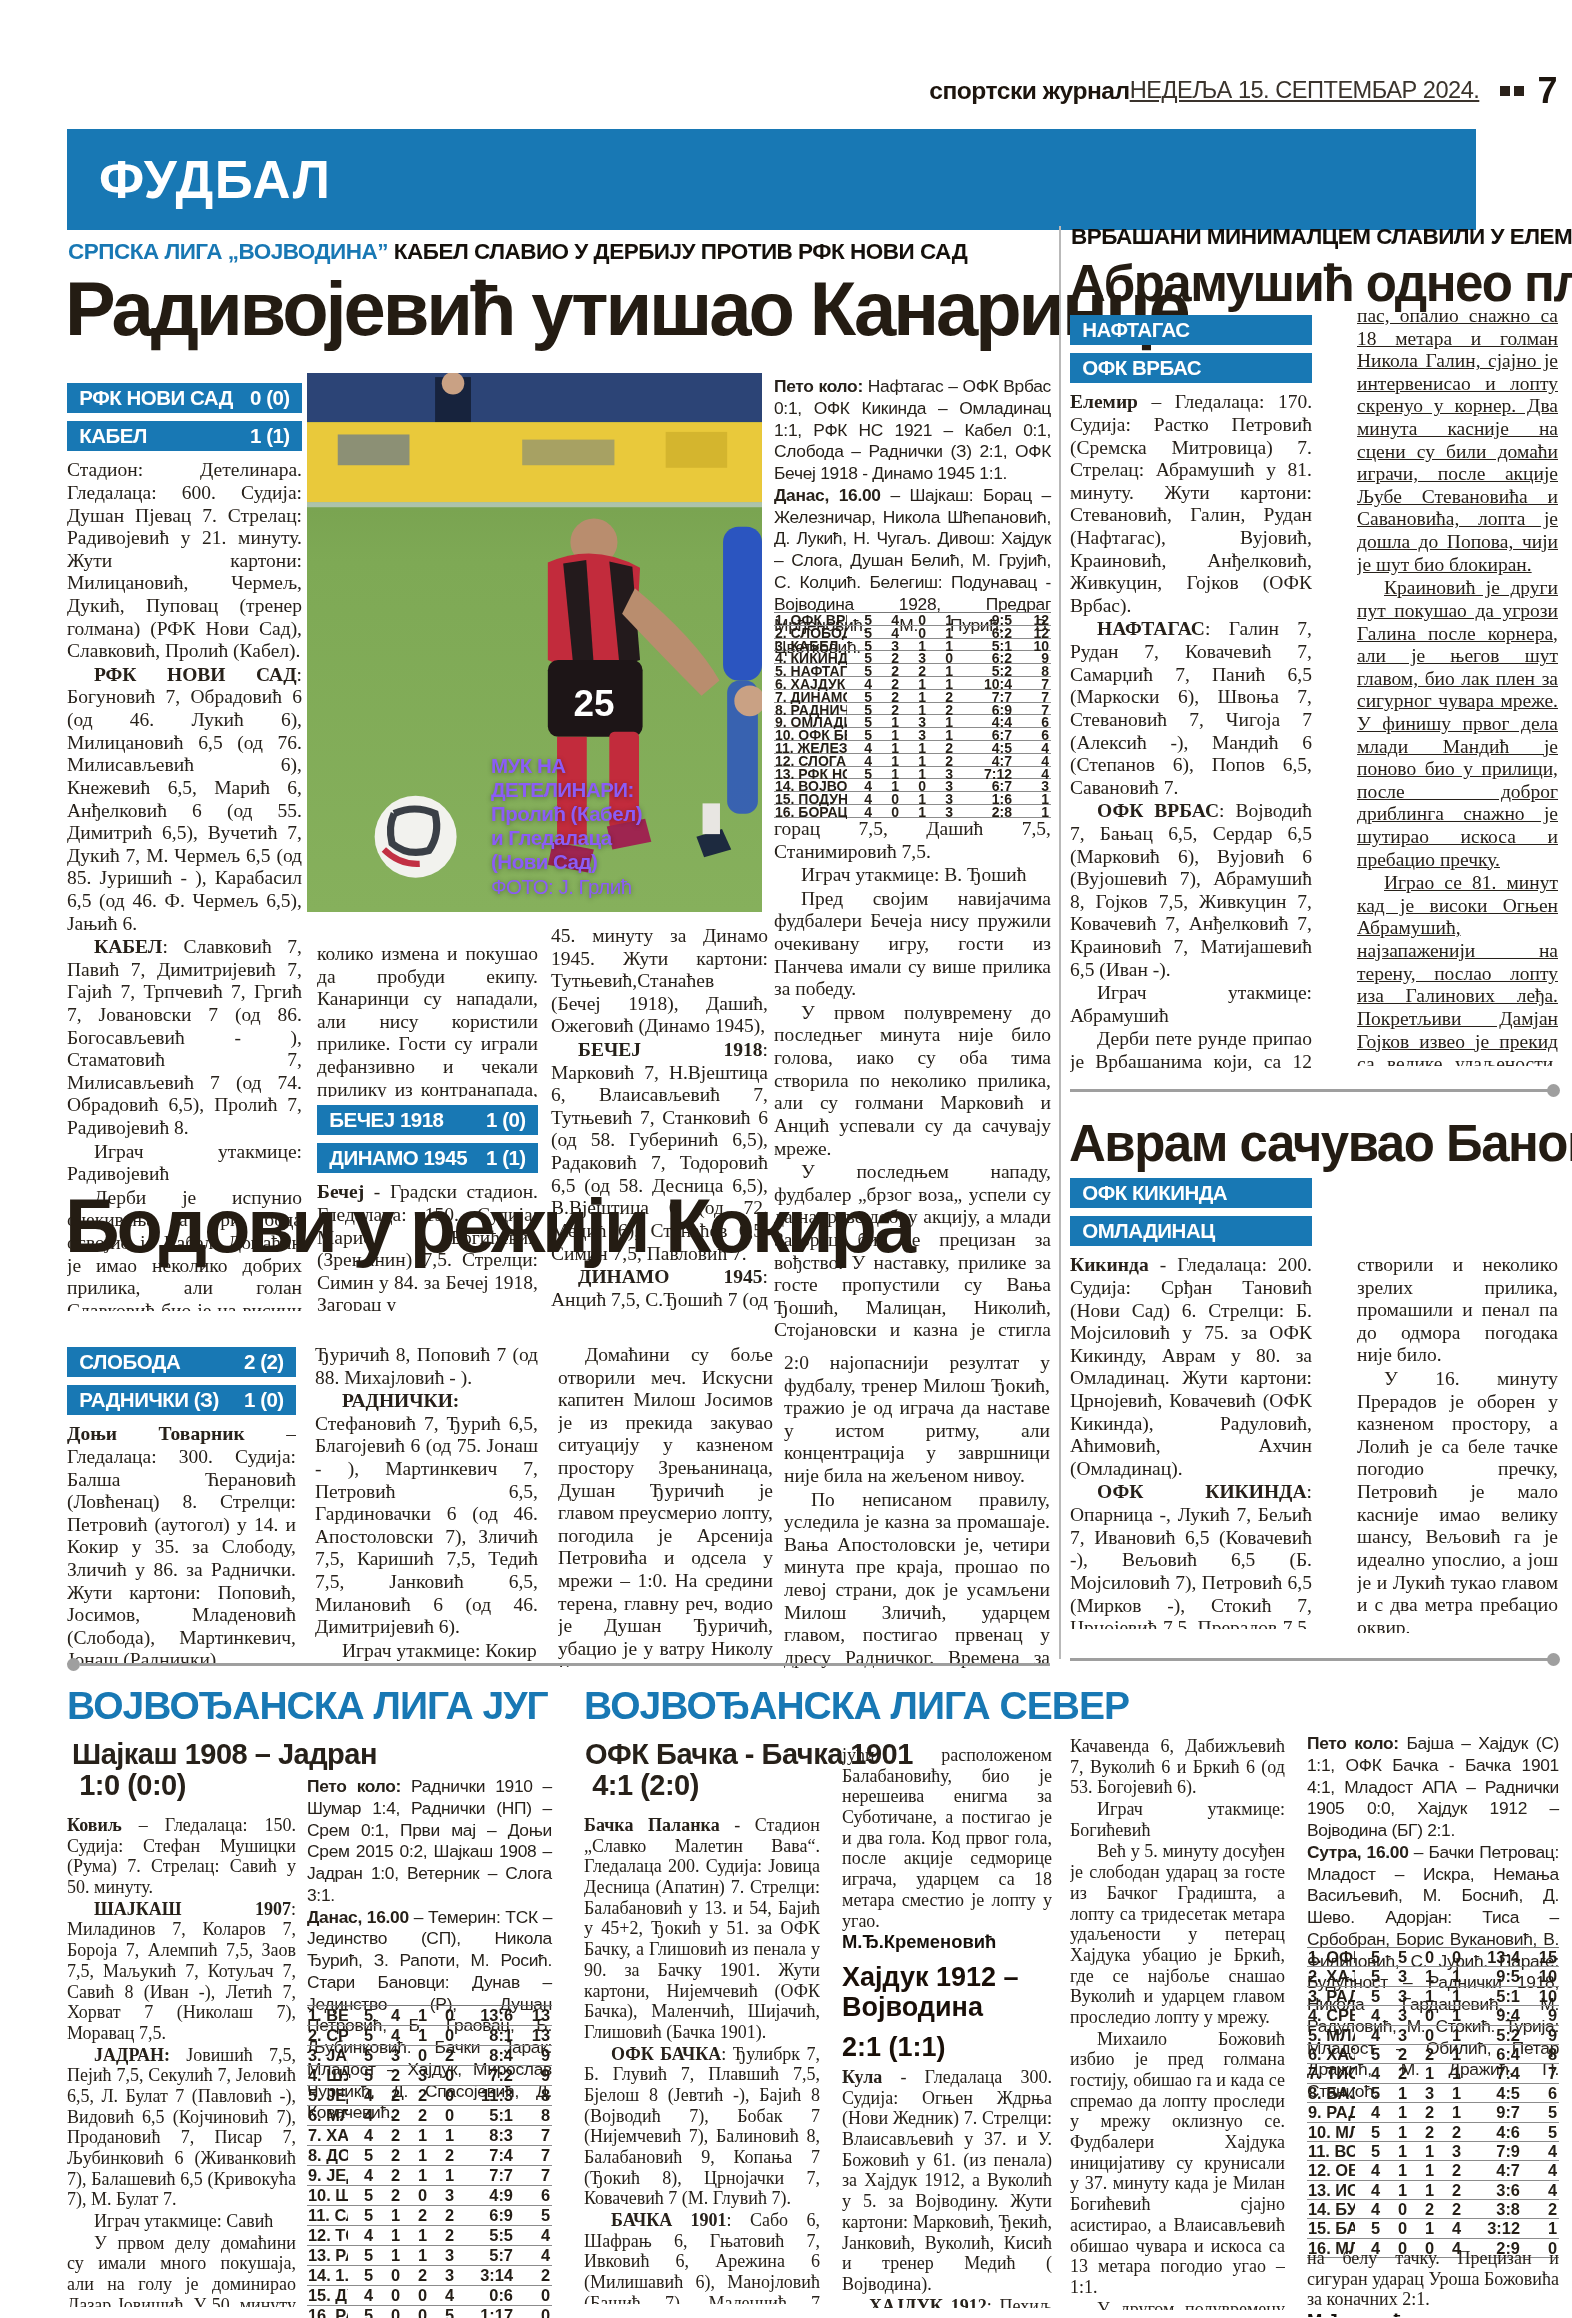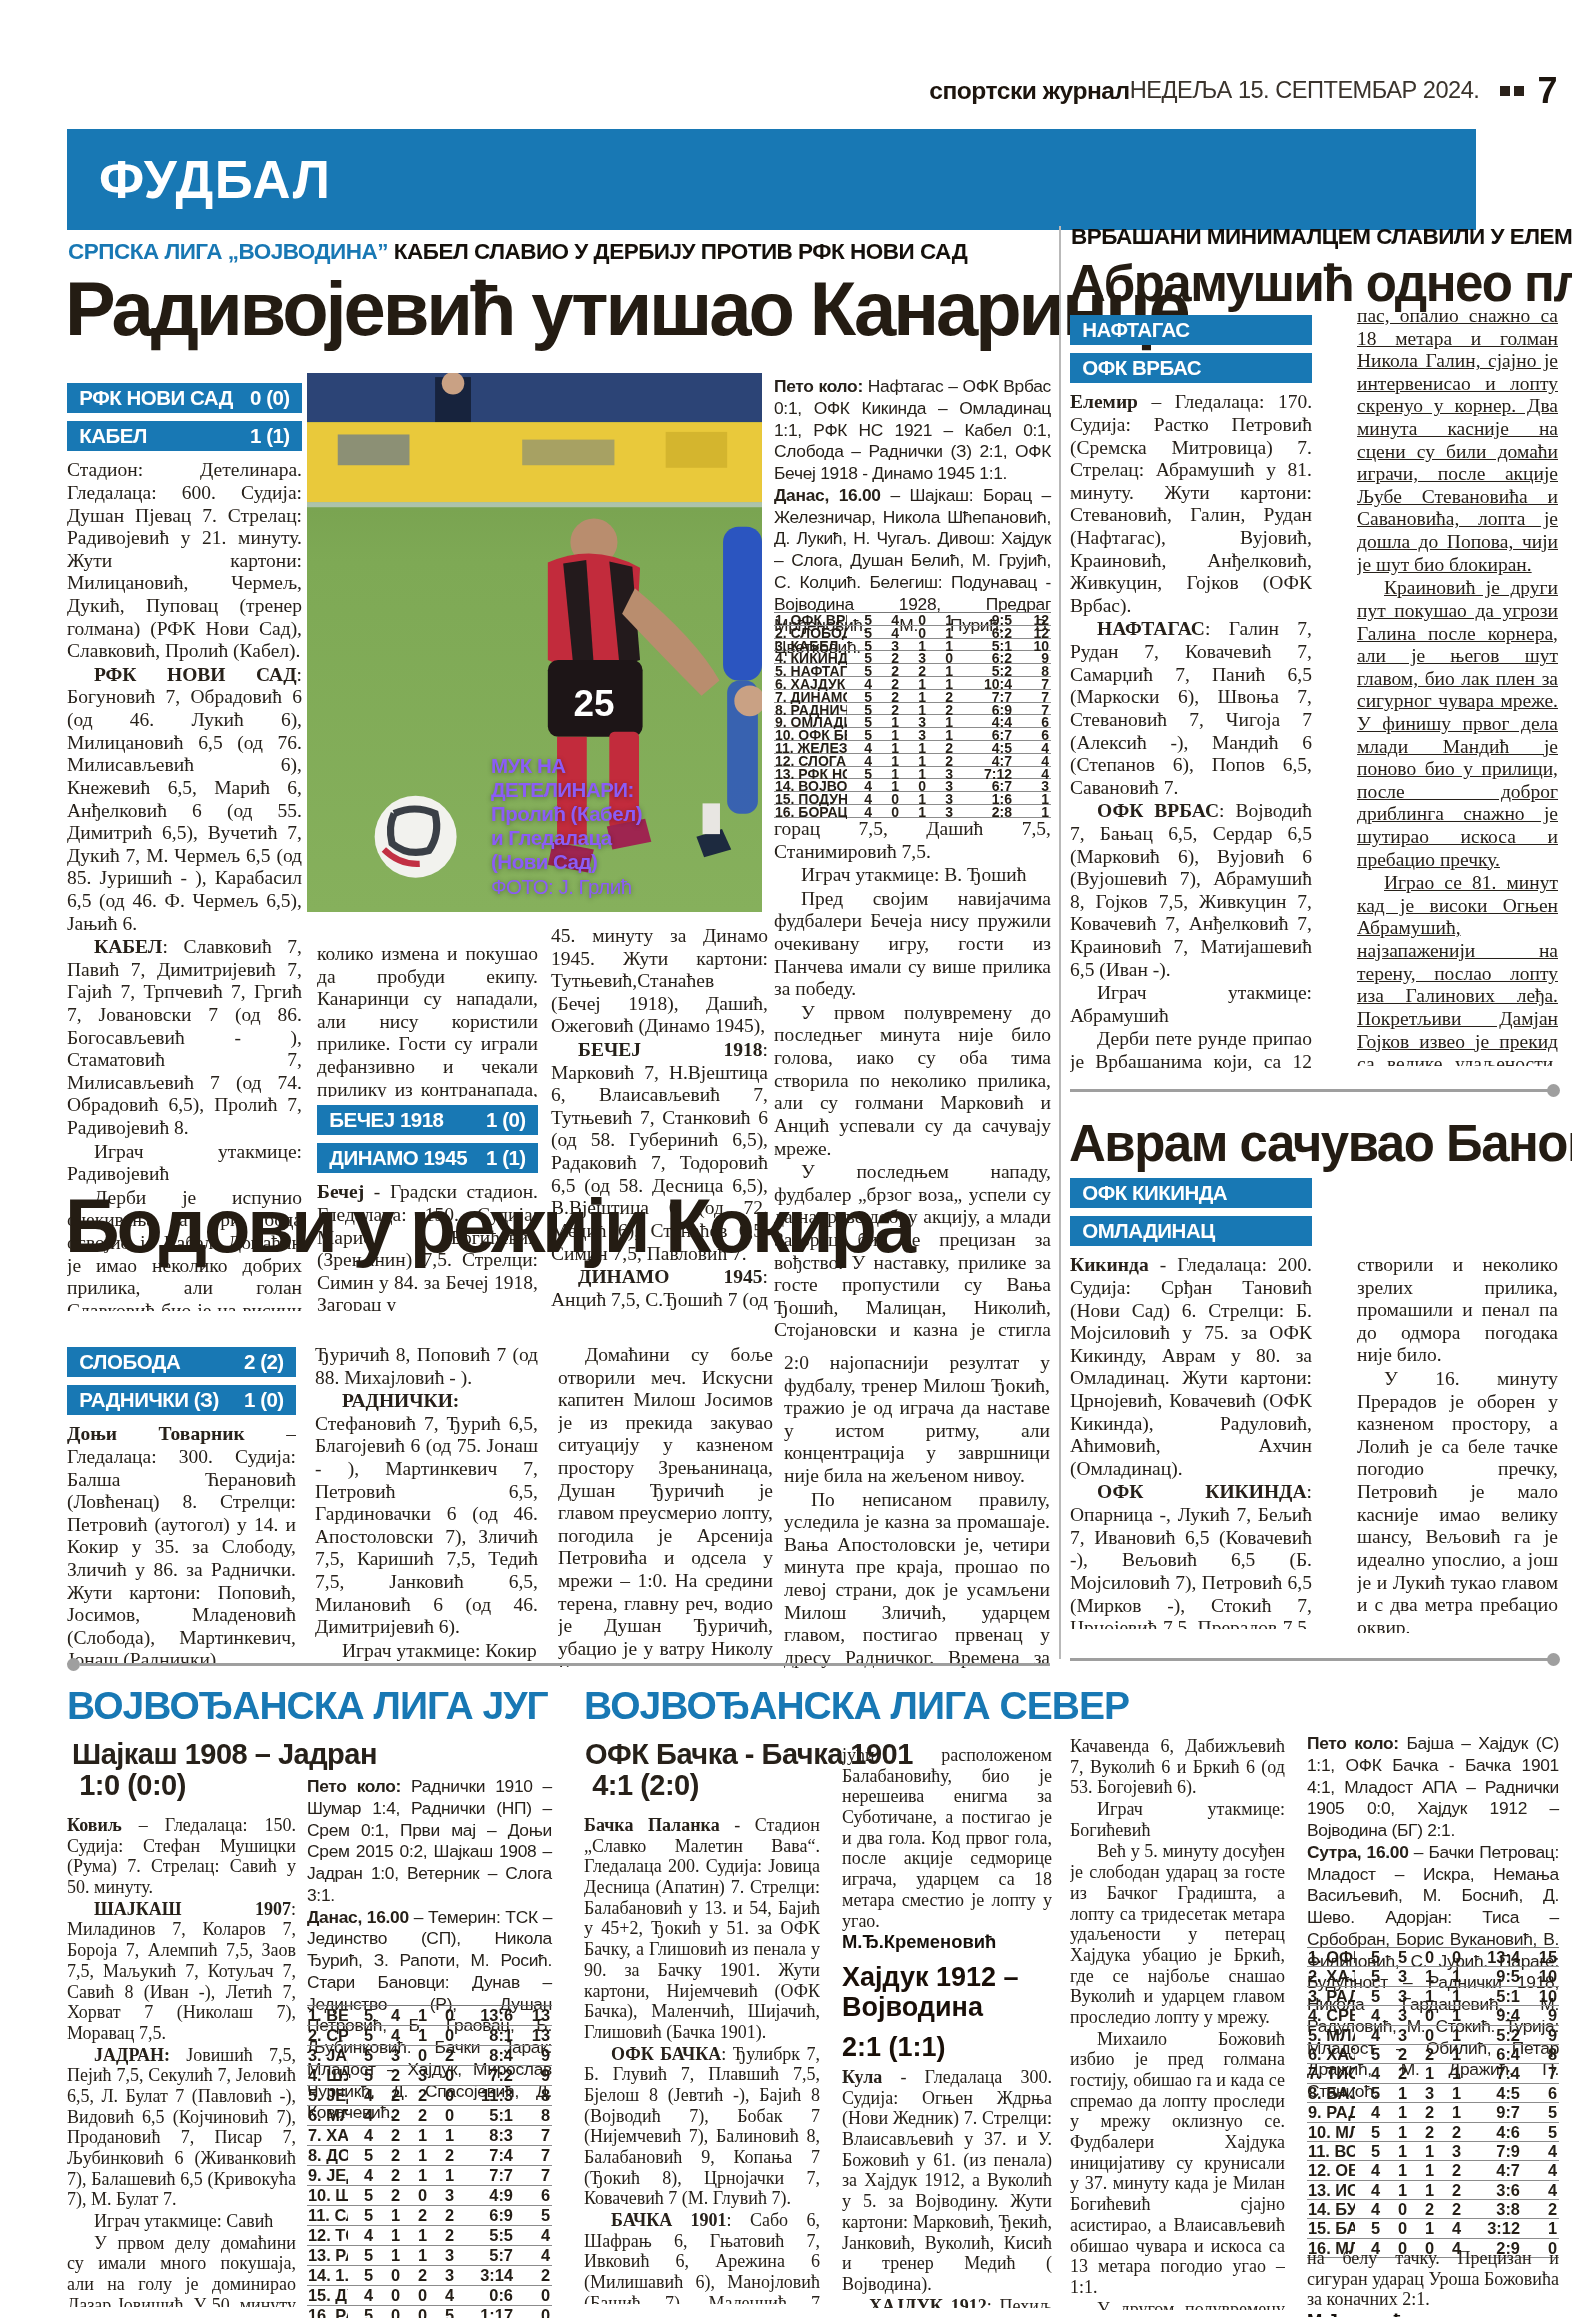--- a/index.html
+++ b/index.html
@@ -3,21 +3,21 @@
 <meta charset="utf-8">
 <style>
   :root{--blue:#1878b4;--ink:#241c13;--body:#27211a;--rule:#9a9a9a;}
   html,body{margin:0;padding:0;background:#e8e8e8;}
   .page{position:relative;width:1573px;height:2319px;background:#fff;overflow:hidden;
         font-family:"Liberation Serif",serif;color:var(--body);}
   .abs{position:absolute;}
   
   .topbar{position:absolute;top:73px;right:15.4px;display:flex;align-items:center;gap:0;}
   .mast{font:700 24.6px/1 "Liberation Sans",sans-serif;color:#1d150e;letter-spacing:-0.5px;}
-  .mdate{font:400 23.6px/1 "Liberation Sans",sans-serif;color:#3a332c;letter-spacing:-0.5px;}
+  .mdate{font:400 23.6px/1 "Liberation Sans",sans-serif;color:#3a332c;letter-spacing:-0.5px;text-decoration:underline;}
   .sqs{display:flex;gap:4.1px;margin-left:20.5px;}
   .sq{width:10.2px;height:10.2px;background:#2a211a;}
   .pageno{font:700 36px/1 "Liberation Sans",sans-serif;color:#1d150e;margin-left:13.3px;}
   
   .banner{position:absolute;left:67px;top:129px;width:1409px;height:101px;background:var(--blue);
           display:flex;align-items:center;}
   .banner span{color:#fff;font:700 53px/1 "Liberation Sans",sans-serif;padding-left:32px;letter-spacing:1.5px;}
   
   .kick{font:700 22.5px/1.1 "Liberation Sans",sans-serif;letter-spacing:-0.5px;white-space:nowrap;}
   .kb{color:var(--blue);} .kk{color:#15100b;}

